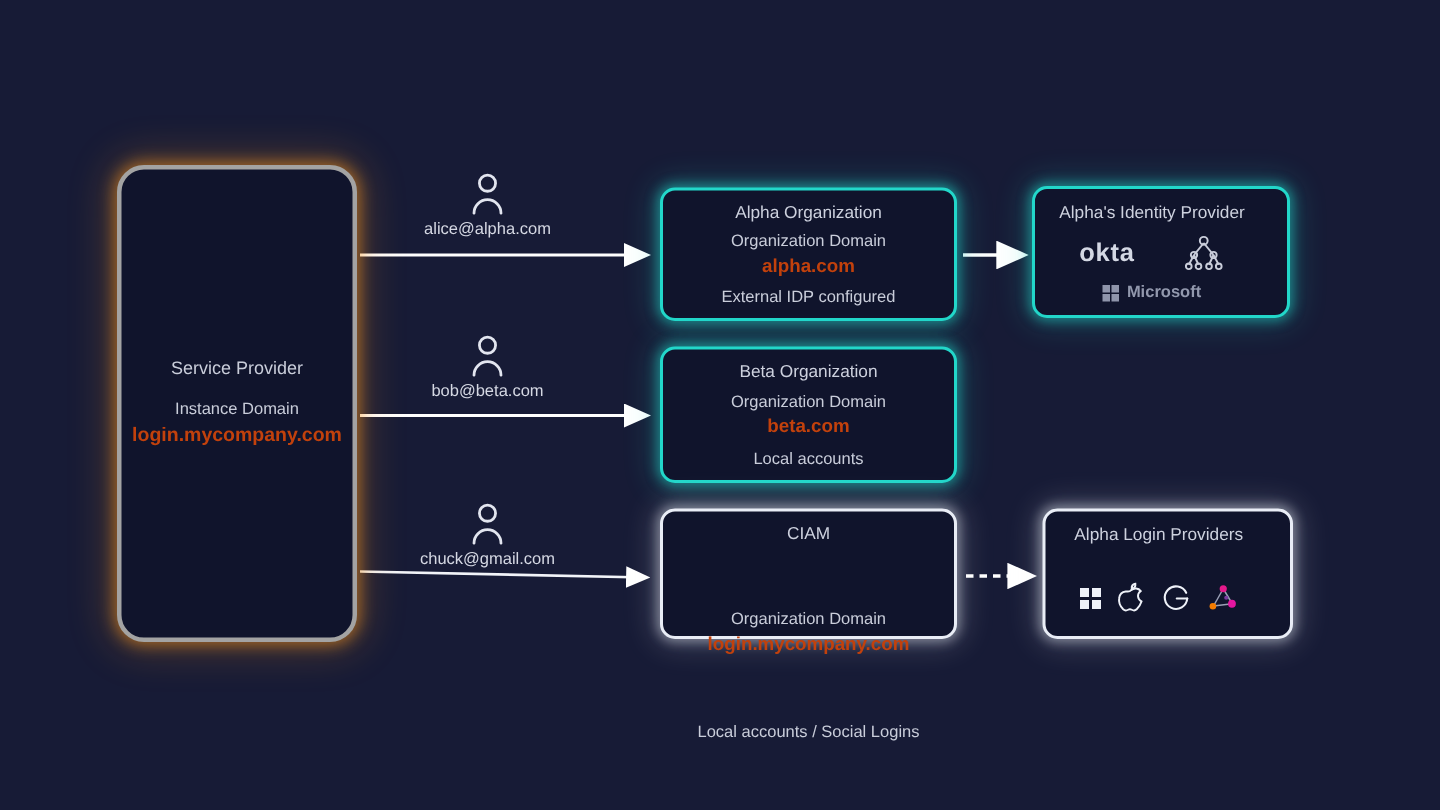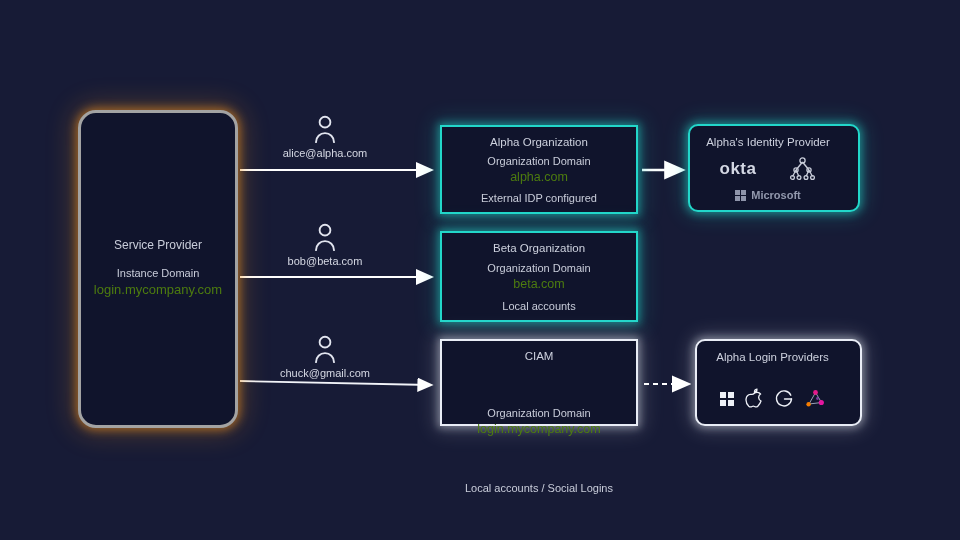--- a/index.html
+++ b/index.html
@@ -5,23 +5,23 @@
   html,body{margin:0;padding:0;background:#171b36;}
   .canvas{position:relative;width:960px;height:540px;background:#171b36;overflow:hidden;
           font-family:"Liberation Sans",sans-serif;}
   .box{position:absolute;background:#10142c;box-sizing:border-box;text-align:center;}
   
   .sp{left:78px;top:110px;width:160px;height:318px;border:3px solid #a3a3a3;border-radius:18px;
       box-shadow:0 0 10px 2px rgba(247,148,29,.55),0 0 26px 7px rgba(247,148,29,.22);
       display:flex;flex-direction:column;align-items:center;justify-content:center;}
   .sp .title{color:#c9cdda;font-size:12px;margin-bottom:14px;}
   .label{color:#c9cdda;font-size:11px;line-height:1.35;}
-  .domain{color:#4d7c0f;font-size:13px;font-weight:normal;line-height:1.4;}
+  .domain{color:#c2410c;font-size:13px;font-weight:bold;line-height:1.4;}
   
-  .org{left:440px;width:198px;border:2px solid #22d7ca;border-radius:0;
+  .org{left:440px;width:198px;border:2px solid #22d7ca;border-radius:10px;
        box-shadow:0 0 8px 2px rgba(34,215,202,.5),0 0 20px 5px rgba(34,215,202,.2);
        display:flex;flex-direction:column;justify-content:space-between;padding:9px 6px 8px 6px;}
   .org .name{color:#cdd1de;font-size:11.5px;}
   .org .note{color:#c9cdda;font-size:11px;}
   .org .domain{font-size:12.5px;}
   .org.white, .prov.white{border-color:#e9edf6;
        box-shadow:0 0 8px 2px rgba(233,237,246,.45),0 0 20px 5px rgba(233,237,246,.18);}
   #org-alpha{top:125px;height:89px;}
   #org-beta{top:231px;height:91px;}
   #org-ciam{top:339px;height:87px;gap:44px;}

